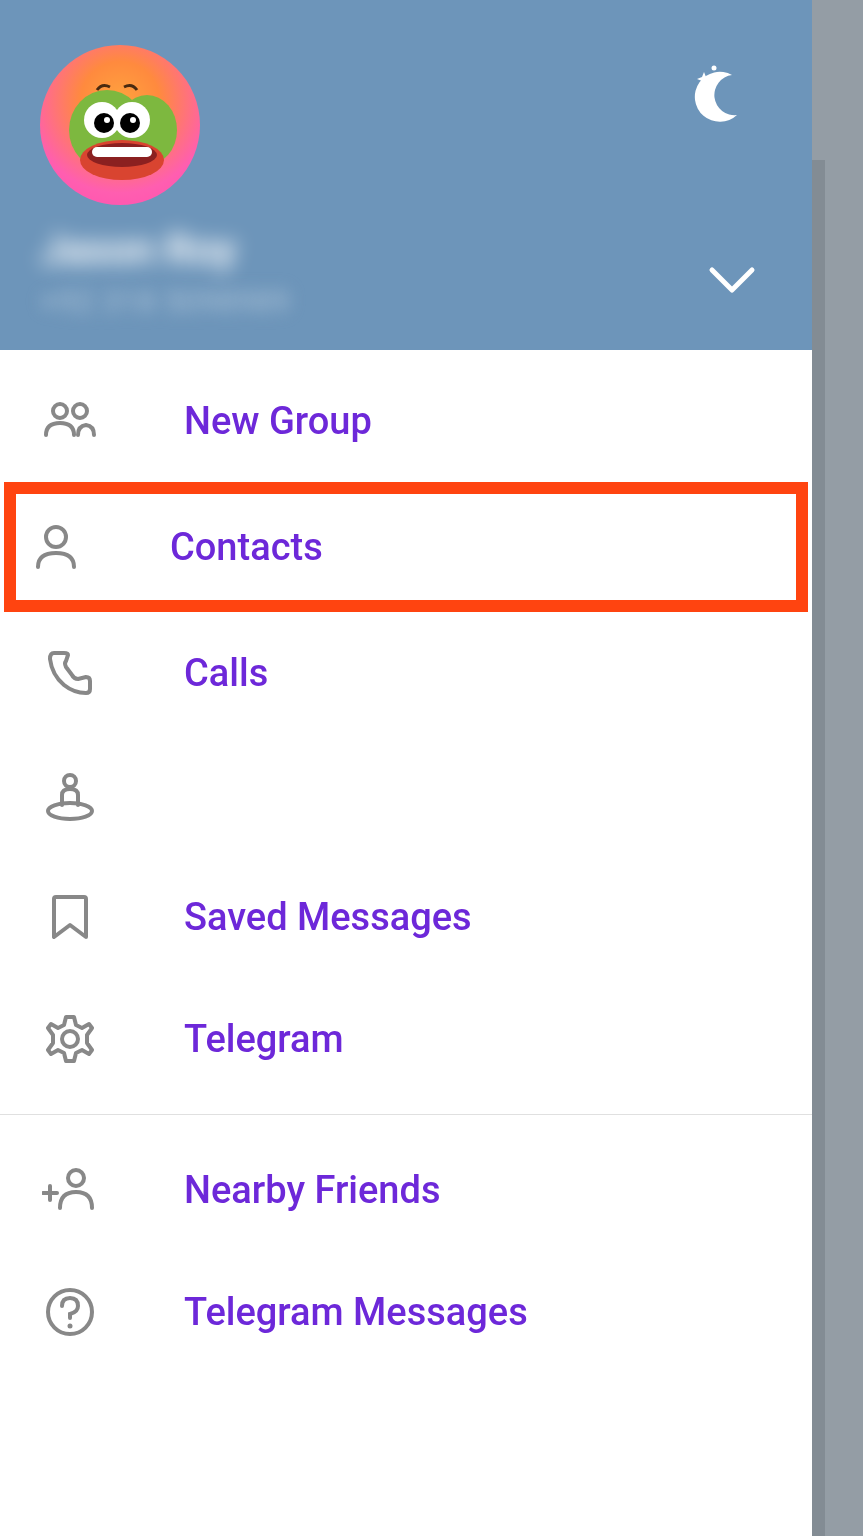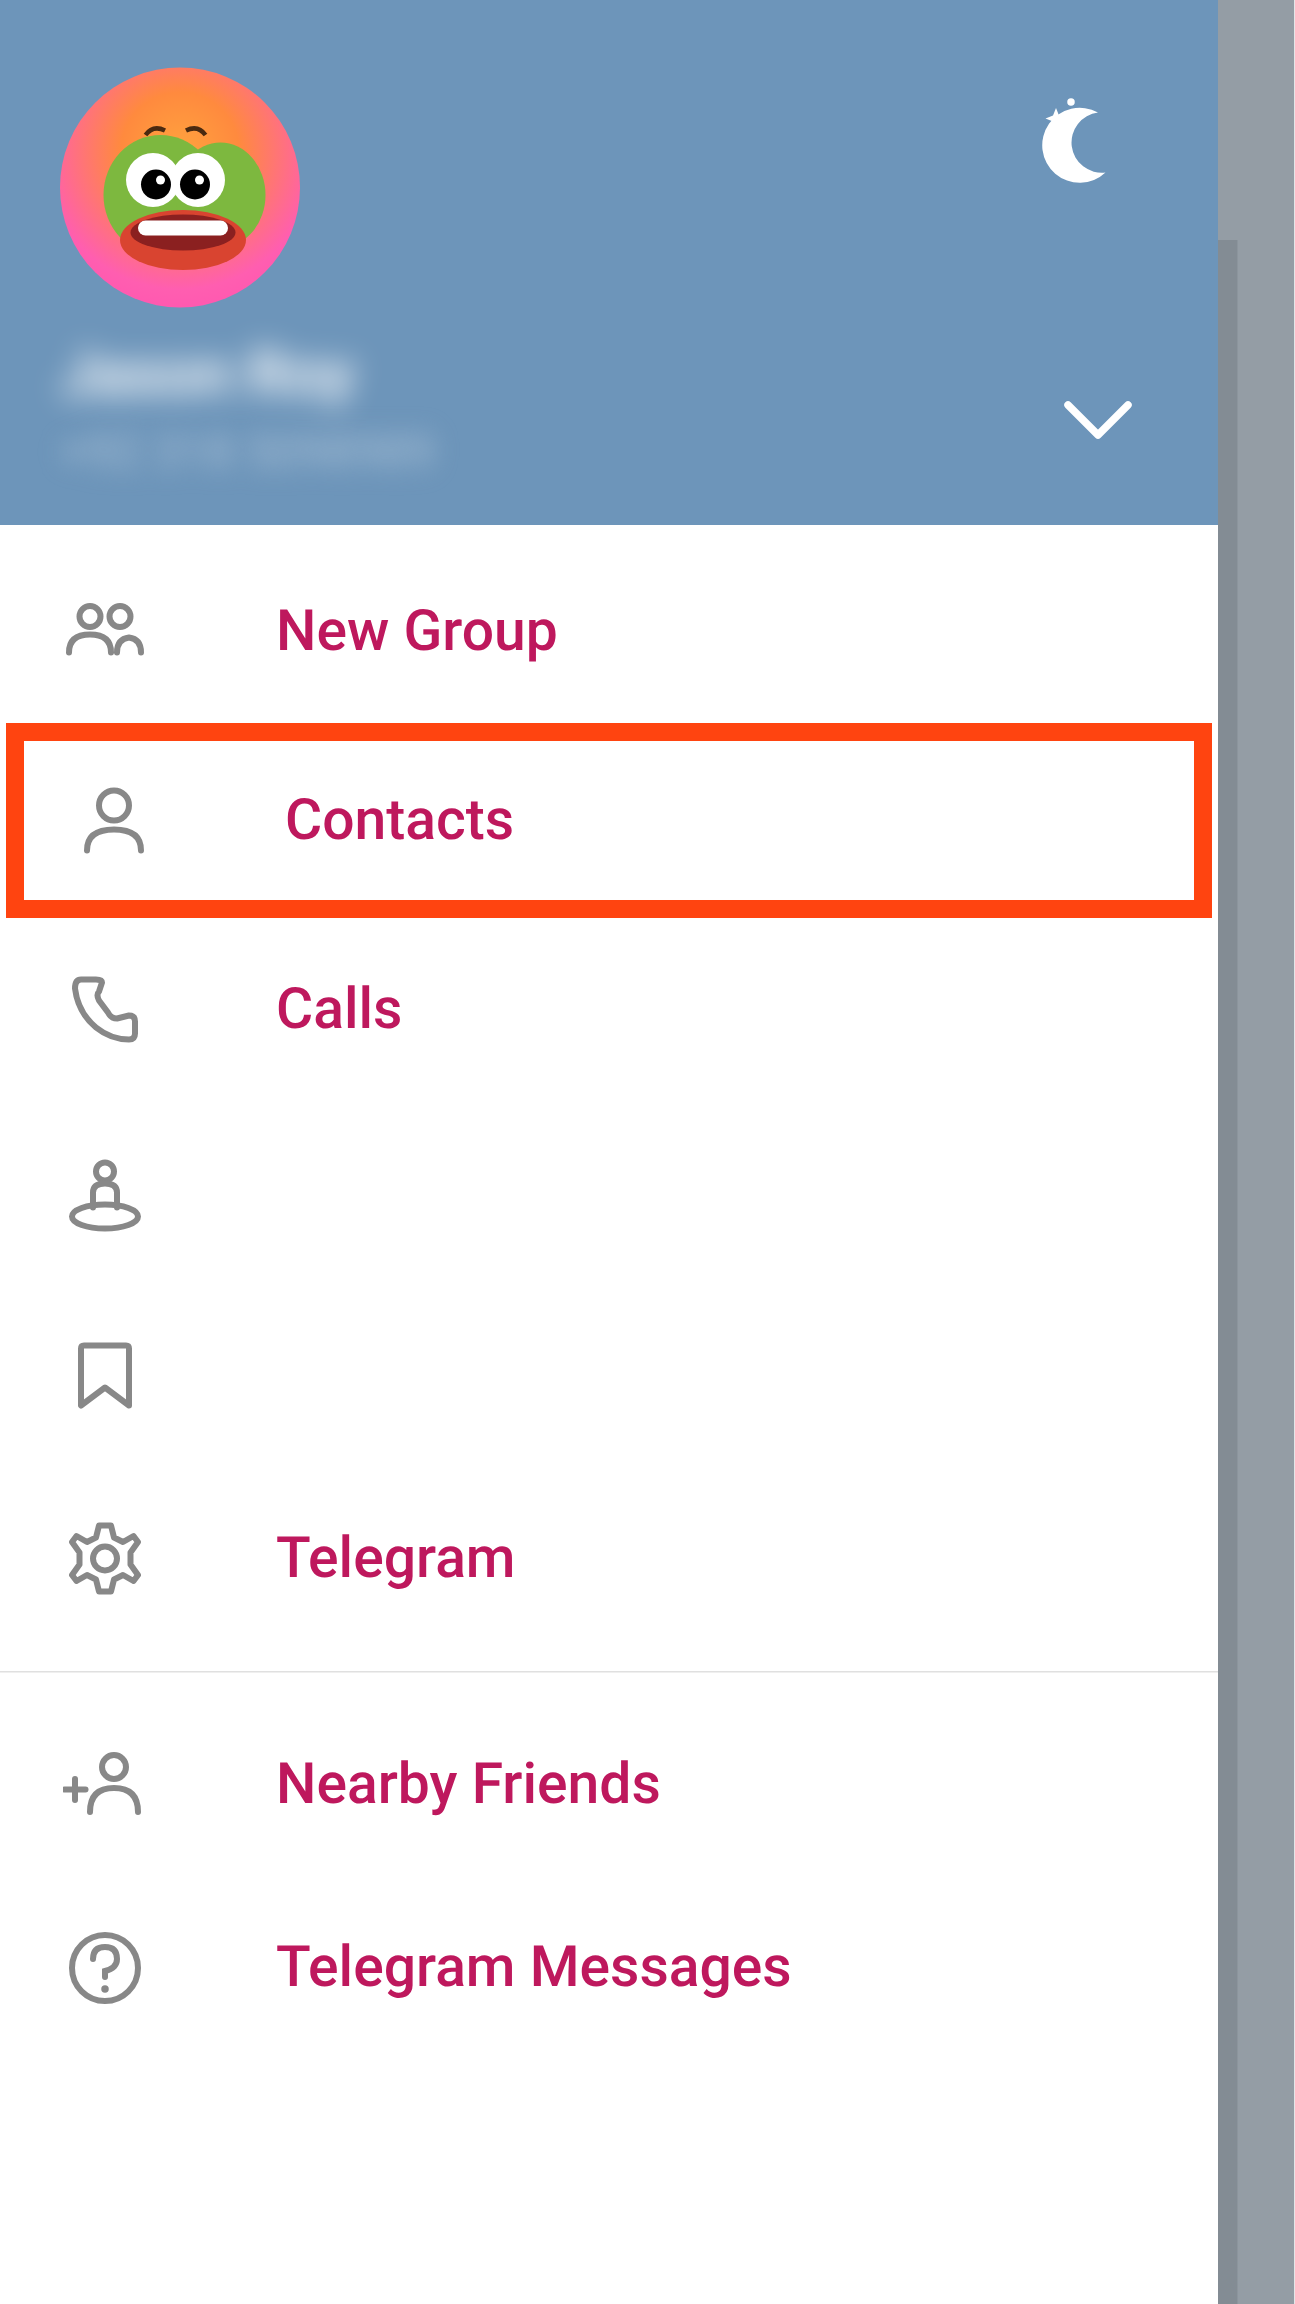--- a/index.html
+++ b/index.html
@@ -98,34 +98,34 @@
       display: flex;
       align-items: center;
       height: 122px;
       padding-left: 42px;
       position: relative;
     }
     .menu-item.highlighted {
       border: 12px solid #ff4410;
       margin: 0 4px;
       height: 130px;
-      padding-left: 32px;
+      padding-left: 12px;
     }
     .menu-icon {
       width: 56px;
       height: 56px;
       flex-shrink: 0;
       display: flex;
       align-items: center;
       justify-content: center;
     }
     .menu-label {
       font-size: 38px;
       font-weight: 500;
-      color: #be185d;
+      color: #6d28d9;
       margin-left: 86px;
     }
     .menu-item.highlighted .menu-label {
       margin-left: 86px;
     }
     .divider {
       height: 1px;
       background: #e0e0e0;
       margin: 14px 0;
     }
@@ -217,20 +217,21 @@
         </svg>
       </div>
     </div>
 
     <div class="menu-item">
       <div class="menu-icon">
         <svg viewBox="0 0 56 56">
           <path d="M 14 8 L 42 8 Q 44 8 44 10 L 44 48 L 28 36 L 12 48 L 12 10 Q 12 8 14 8 Z" fill="none" stroke="#888" stroke-width="4" stroke-linejoin="round"></path>
         </svg>
       </div>
+      <div class="menu-label">Saved Messages</div>
     </div>
 
     <div class="menu-item">
       <div class="menu-icon">
         <svg viewBox="0 0 56 56">
           <circle cx="28" cy="28" r="8" fill="none" stroke="#888" stroke-width="4"></circle>
           <path d="M 28 6 L 32 6 L 34 14 L 40 17 L 47 13 L 50 17 L 45 24 L 45 32 L 50 39 L 47 43 L 40 39 L 34 42 L 32 50 L 24 50 L 22 42 L 16 39 L 9 43 L 6 39 L 11 32 L 11 24 L 6 17 L 9 13 L 16 17 L 22 14 L 24 6 Z" fill="none" stroke="#888" stroke-width="4" stroke-linejoin="round"></path>
         </svg>
       </div>
       <div class="menu-label">Telegram</div>

